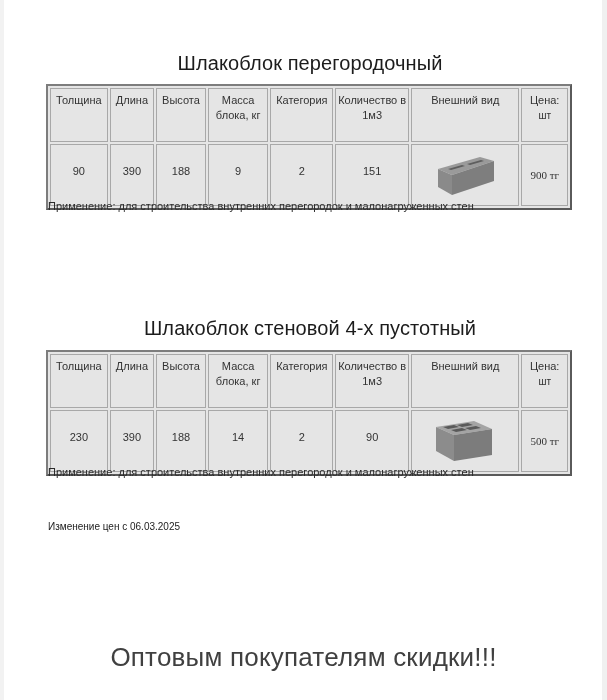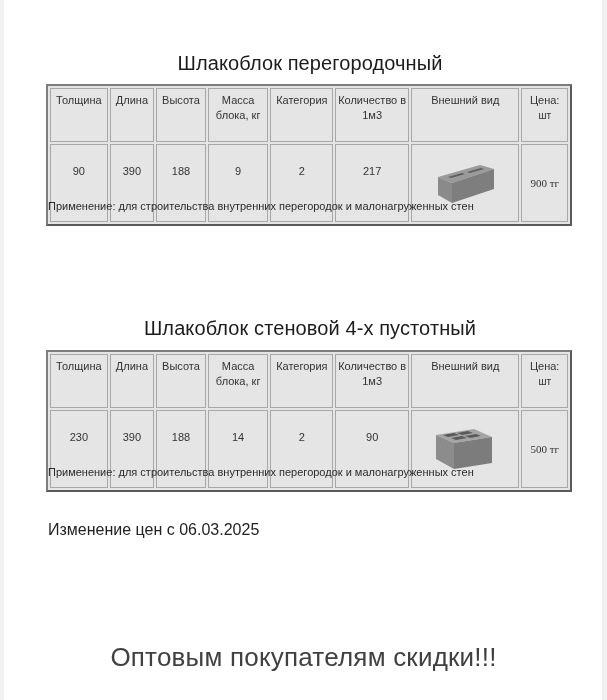--- a/index.html
+++ b/index.html
@@ -23,27 +23,27 @@
     background: #e5e5e5;
     table-layout: fixed;
   }
   table.spec td, table.spec th {
     border: 1px solid #a8a8a8;
     font-weight: normal;
     font-size: 11px; color: #333;
     text-align: center; padding: 0;
   }
   table.spec th { vertical-align: top; height: 48px; padding-top: 4px; line-height: 15px; }
-  table.spec td { vertical-align: middle; height: 52px; padding-bottom: 24px; }
+  table.spec td { vertical-align: middle; height: 52px; padding-bottom: 8px; }
   table.spec td.price { font-family: "Liberation Serif", serif; font-size: 11px; padding-bottom: 0; }
   .note {
     position: absolute; left: 48px; font-size: 11px; color: #2a2a2a;
   }
   .date-note {
-    position: absolute; left: 48px; top: 521px; font-size: 16px; color: #222;
+    position: absolute; left: 48px; top: 521px; font-size: 10px; color: #222;
   }
   .promo {
     position: absolute; left: 0; width: 607px; top: 642px; text-align: center;
     font-size: 26px; color: #404040; letter-spacing: 0.2px;
   }
   .block-img { display: inline-block; vertical-align: middle; }
 </style>
 </head>
 <body>
 
@@ -73,21 +73,21 @@
       <th><span>Количество в</span><br><span>1м3</span></th>
       <th>Внешний вид</th>
       <th><span>Цена:</span><br><span style="font-size:10px">шт</span></th>
     </tr>
     <tr>
       <td>90</td>
       <td>390</td>
       <td>188</td>
       <td>9</td>
       <td>2</td>
-      <td>217</td>
+      <td>151</td>
       <td style="padding-bottom:0">
         <svg class="block-img" width="62" height="44" viewBox="0 0 62 44">
           <polygon points="4,16 46,4 60,8 18,22" fill="#9a9a9a"></polygon>
           <polygon points="4,16 18,22 18,42 4,34" fill="#8a8a8a"></polygon>
           <polygon points="18,22 60,8 60,28 18,42" fill="#7e7e7e"></polygon>
           <polygon points="14,16 28,12 31,13 17,17" fill="#5e5e5e"></polygon>
           <polygon points="33,11 47,7 50,8 36,12" fill="#5e5e5e"></polygon>
         </svg>
       </td>
       <td class="price">900 тг</td>

